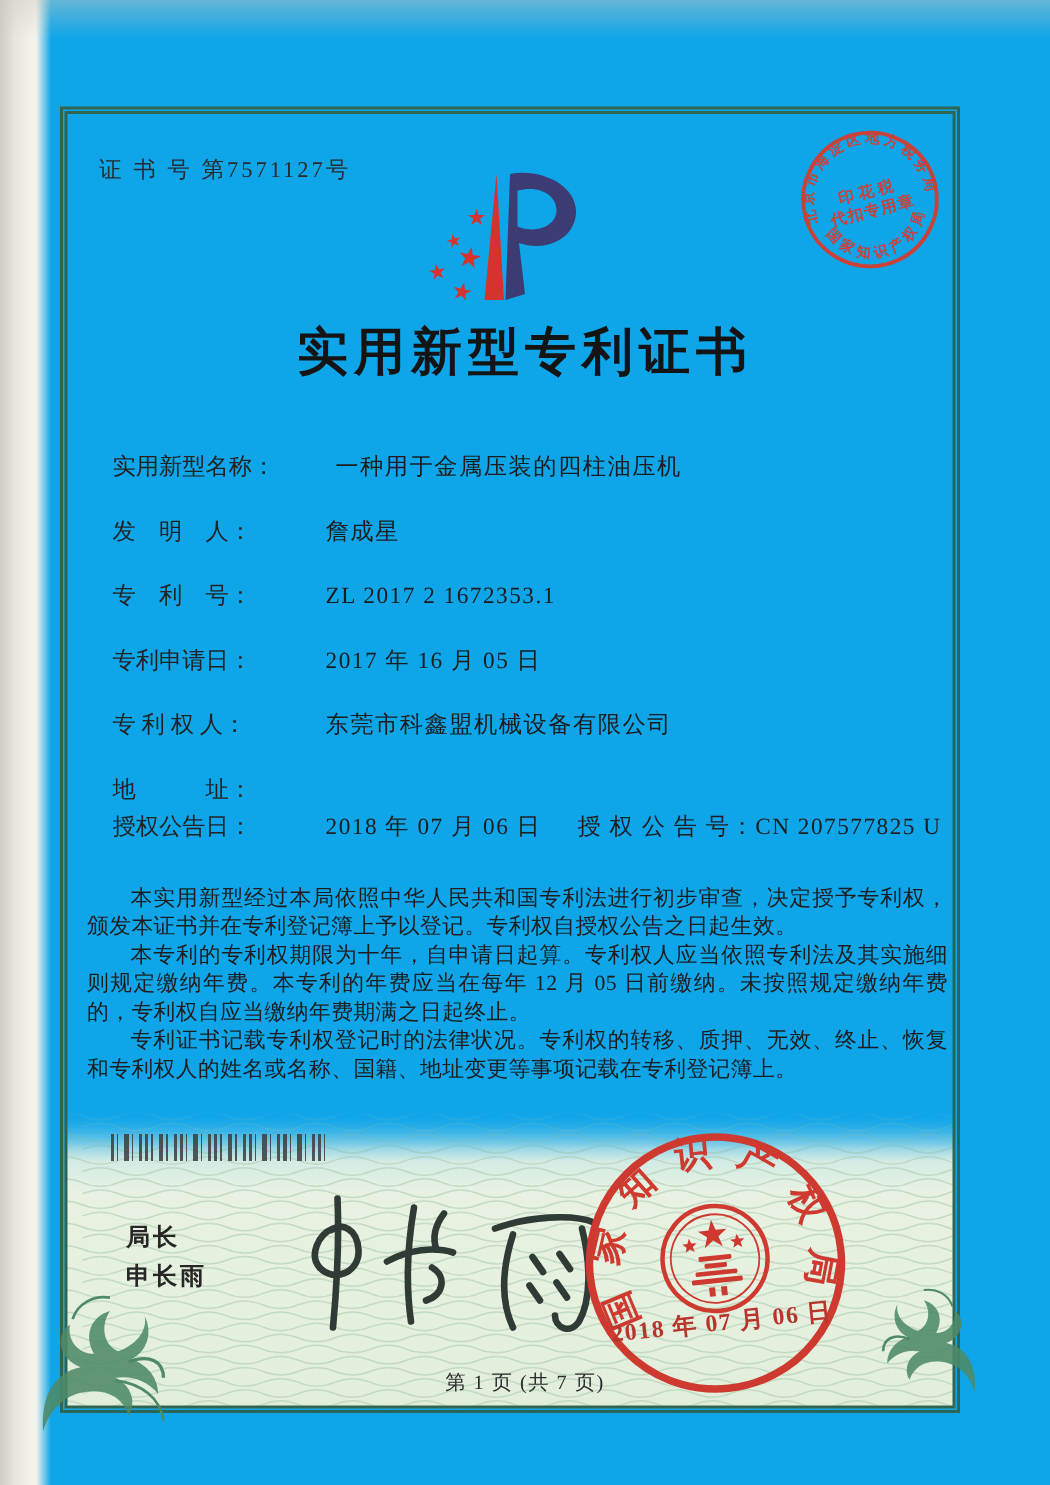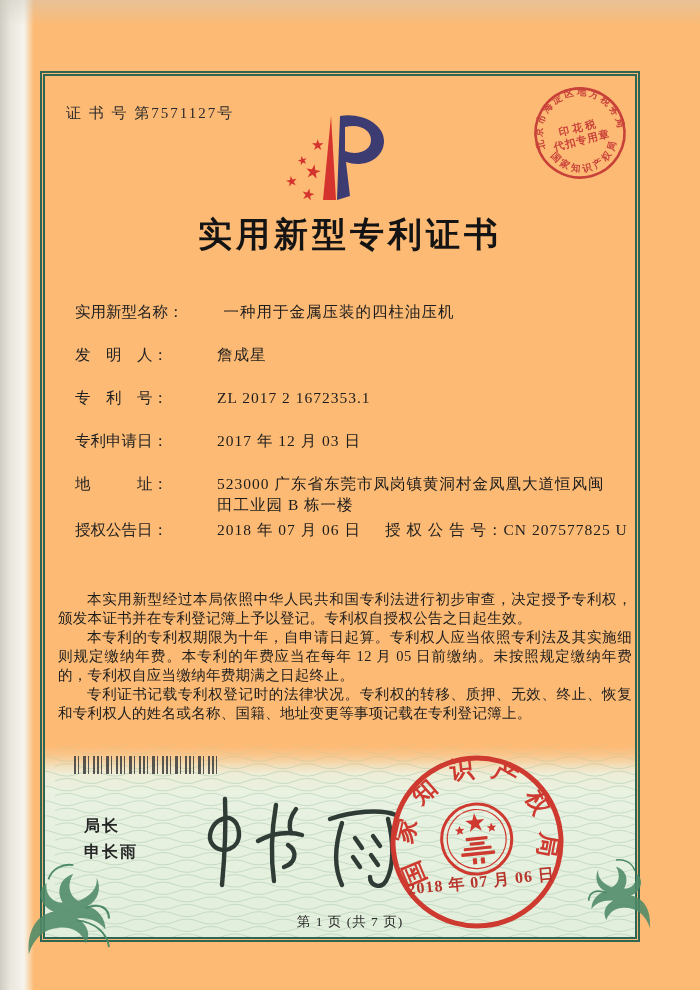--- a/index.html
+++ b/index.html
@@ -1,18 +1,18 @@
 <!DOCTYPE html>
 <html><head>
 <meta charset="utf-8">
 <style>
   html,body{margin:0;padding:0;background:#e9e7e0;}
   .page{
     position:relative;width:700px;height:990px;margin:0 auto;overflow:hidden;
-    background:#fdba74;
+    background:#0ea5e9;
     font-family:"Liberation Serif","DejaVu Serif",serif;
     color:#1e1e1e;
   }
   
   .edge-shadow-left{position:absolute;left:0;top:0;width:34px;height:990px;
     background:linear-gradient(90deg,#cfccc2 0,#e8e6dd 10px,#f6f4ec 24px,rgba(250,249,243,0) 34px);}
   .edge-shadow-top{position:absolute;left:0;top:0;width:700px;height:26px;
     background:linear-gradient(180deg,rgba(205,202,192,.45) 0,rgba(250,249,243,0) 26px);}
   
   .frame{position:absolute;left:40px;top:71px;width:600px;height:871px;
@@ -153,25 +153,28 @@
     <div class="row">
       <span class="lbl">发　明　人：</span>
       <span class="val">詹成星</span>
     </div>
     <div class="row">
       <span class="lbl">专　利　号：</span>
       <span class="val">ZL 2017 2 1672353.1</span>
     </div>
     <div class="row">
       <span class="lbl">专利申请日：</span>
-      <span class="val">2017 年 12 月 03 日</span>
+      <span class="val">2017 年 16 月 05 日</span>
+    </div>
+    <div class="row">
+      <span class="lbl">专 利 权 人：</span>
+      <span class="val">东莞市科鑫盟机械设备有限公司</span>
     </div>
     <div class="row addr">
       <span class="lbl">地　　　址：</span>
-      <span class="val" style="max-width:420px">523000 广东省东莞市凤岗镇黄洞村金凤凰大道恒风闽田工业园 B 栋一楼</span>
     </div>
     <div class="row grantrow">
       <span class="lbl">授权公告日：</span>
       <span class="val">2018 年 07 月 06 日</span>
       <span class="grant-right">
         <span>授 权 公 告 号：</span><span>CN 207577825 U</span>
       </span>
     </div>
   </div>
 

